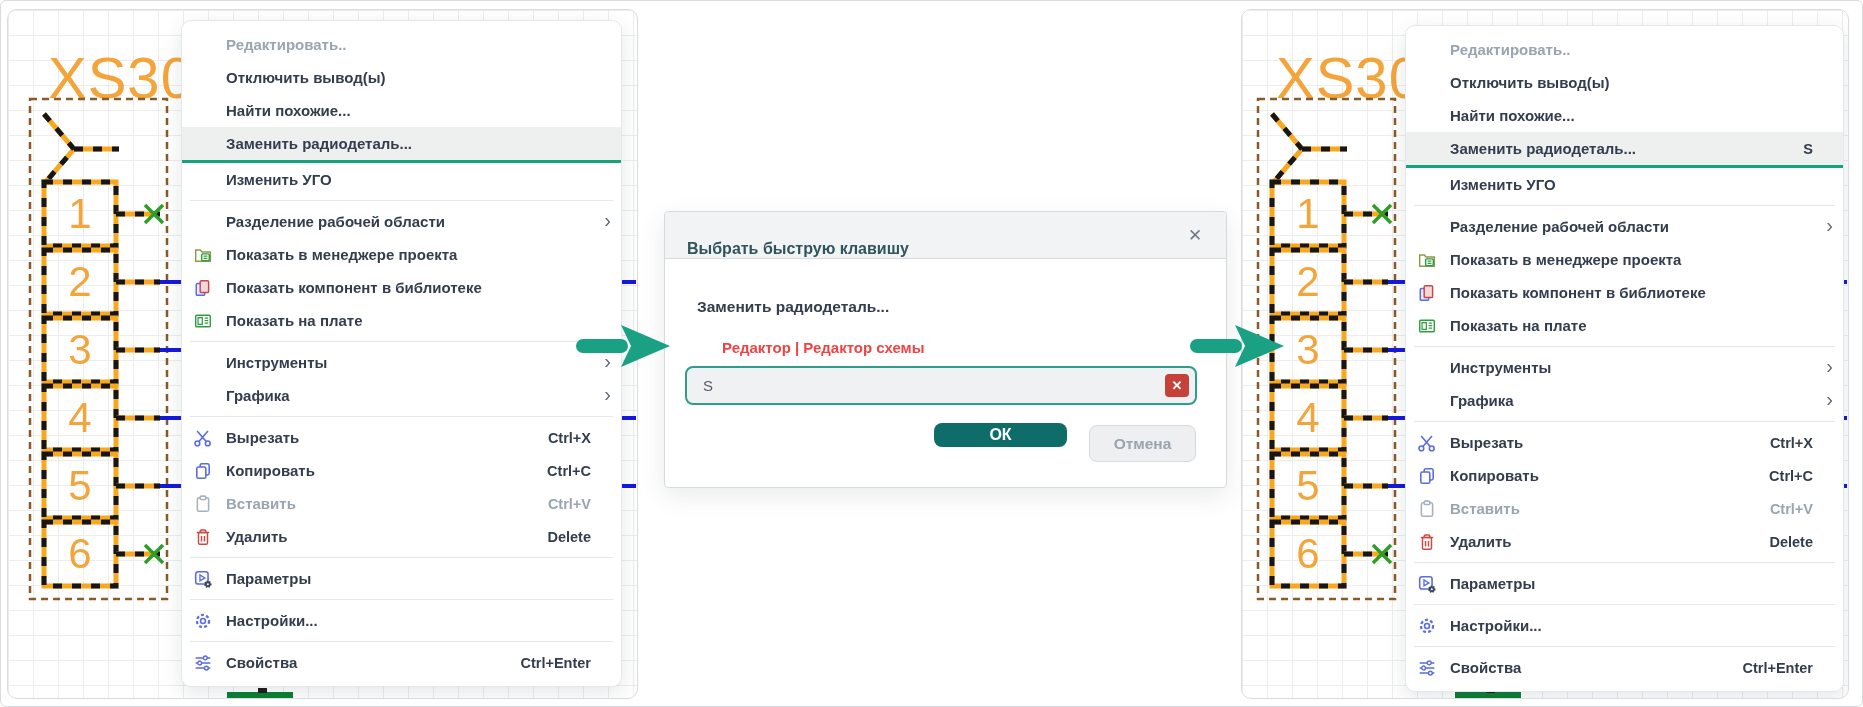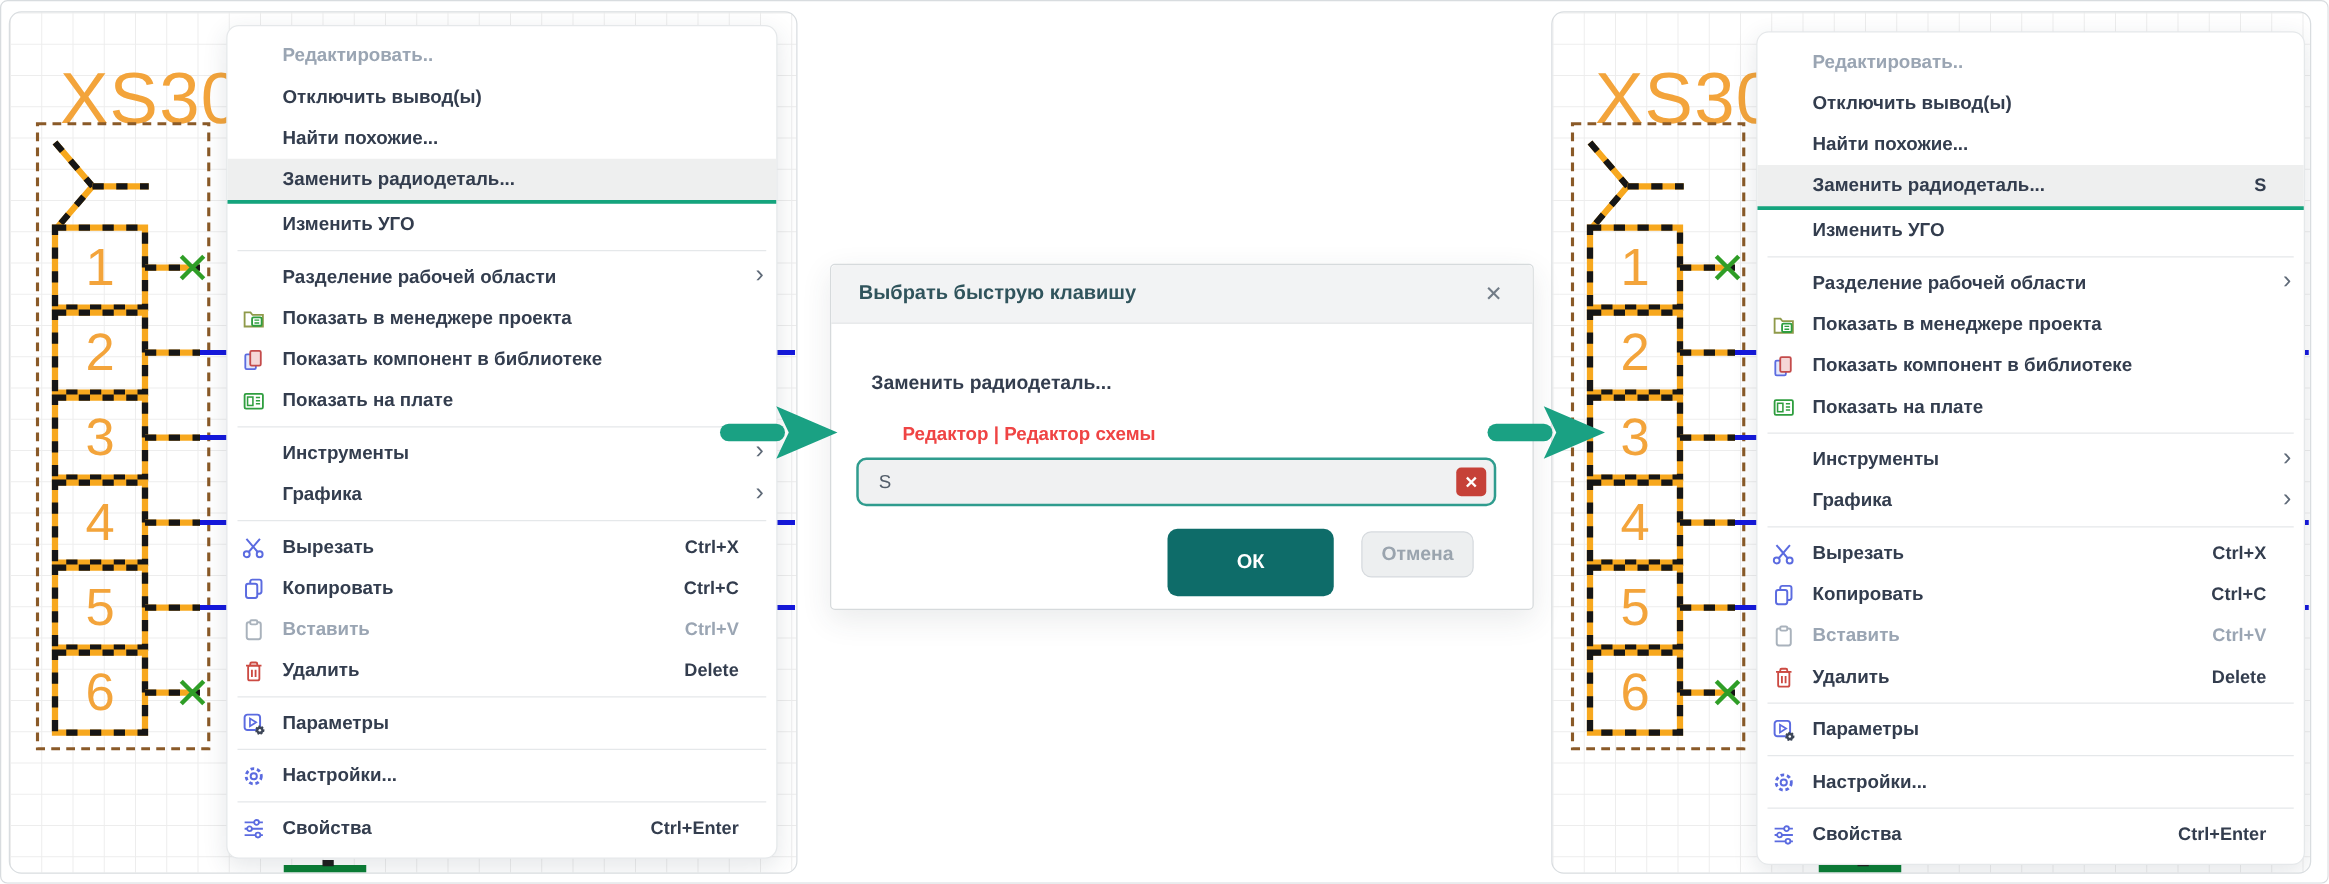--- a/index.html
+++ b/index.html
@@ -24,34 +24,34 @@
         color:#5f6a78;font-size:20px;font-weight:normal;}
   .menu-item .mi-icon{position:absolute;left:12px;top:50%;transform:translateY(-50%);
         width:18px;height:18px;display:flex;align-items:center;justify-content:center;}
   .menu-item.disabled{color:#9aa5b3;}
   .menu-item.highlighted{flex-basis:36px;height:36px;background:#eeefef;border-bottom:3px solid #14a47d;}
   .menu-sep{flex:0 0 1px;height:1px;background:#e5e8ea;margin:4px 8px;}
   
   .dialog{position:absolute;left:663px;top:210px;width:563px;height:277px;background:#fff;
         border:1px solid #d6dadc;border-radius:4px;box-shadow:0 8px 24px rgba(45,55,70,.10);z-index:5;box-sizing:border-box;}
   .dialog-header{position:relative;height:46px;background:#f2f3f4;border-bottom:1px solid #d9dcde;
-        border-radius:4px 4px 0 0;display:flex;align-items:center;}
+        border-radius:4px 4px 0 0;display:flex;align-items:flex-end;}
   .dialog-title{margin-left:22px;font-size:16px;font-weight:bold;color:#30545c;}
   .dialog-close{position:absolute;right:20px;top:12px;width:22px;height:22px;display:flex;align-items:center;
         justify-content:center;font-size:17px;color:#727c87;cursor:default;}
   .dlg-action{position:absolute;left:32px;top:86px;font-size:15.5px;font-weight:bold;color:#333d4e;}
   .dlg-context{position:absolute;left:57px;top:127px;font-size:15px;font-weight:bold;color:#ef4444;}
   .dlg-input-wrap{position:absolute;left:20px;top:154px;width:512px;height:39px;}
   .dlg-input{width:100%;height:100%;box-sizing:border-box;border:2px solid #2f9c8e;border-radius:8px;
         background:#f0f1f2;padding:0 40px 0 16px;font-size:15px;color:#525d69;font-family:"Liberation Sans",sans-serif;outline:none;}
   .dlg-clear{position:absolute;right:8px;top:8px;width:24px;height:23px;background:#c64138;border:none;
         border-radius:4px;color:#fff;font-size:13px;font-weight:bold;display:flex;align-items:center;justify-content:center;cursor:default;}
-  .btn-ok{position:absolute;left:269px;top:211px;width:133px;height:54px;background:#0e6c69;border:none;
+  .btn-ok{position:absolute;left:269px;top:211px;width:133px;height:24px;background:#0e6c69;border:none;
         border-radius:8px;color:#fff;font-size:16px;font-weight:bold;font-family:"Liberation Sans",sans-serif;cursor:default;}
-  .btn-cancel{position:absolute;left:424px;top:213px;width:90px;height:37px;background:#edeff0;
+  .btn-cancel{position:absolute;left:424px;top:213px;width:107px;height:37px;background:#edeff0;
         border:1px solid #d6dade;border-radius:8px;color:#9aa4ae;font-size:15.5px;font-weight:bold;
         font-family:"Liberation Sans",sans-serif;cursor:default;}
   
   .flow-arrow{position:absolute;z-index:6;width:100px;height:44px;}
 </style>
 </head>
 <body>
 
 <div class="shot">
 

